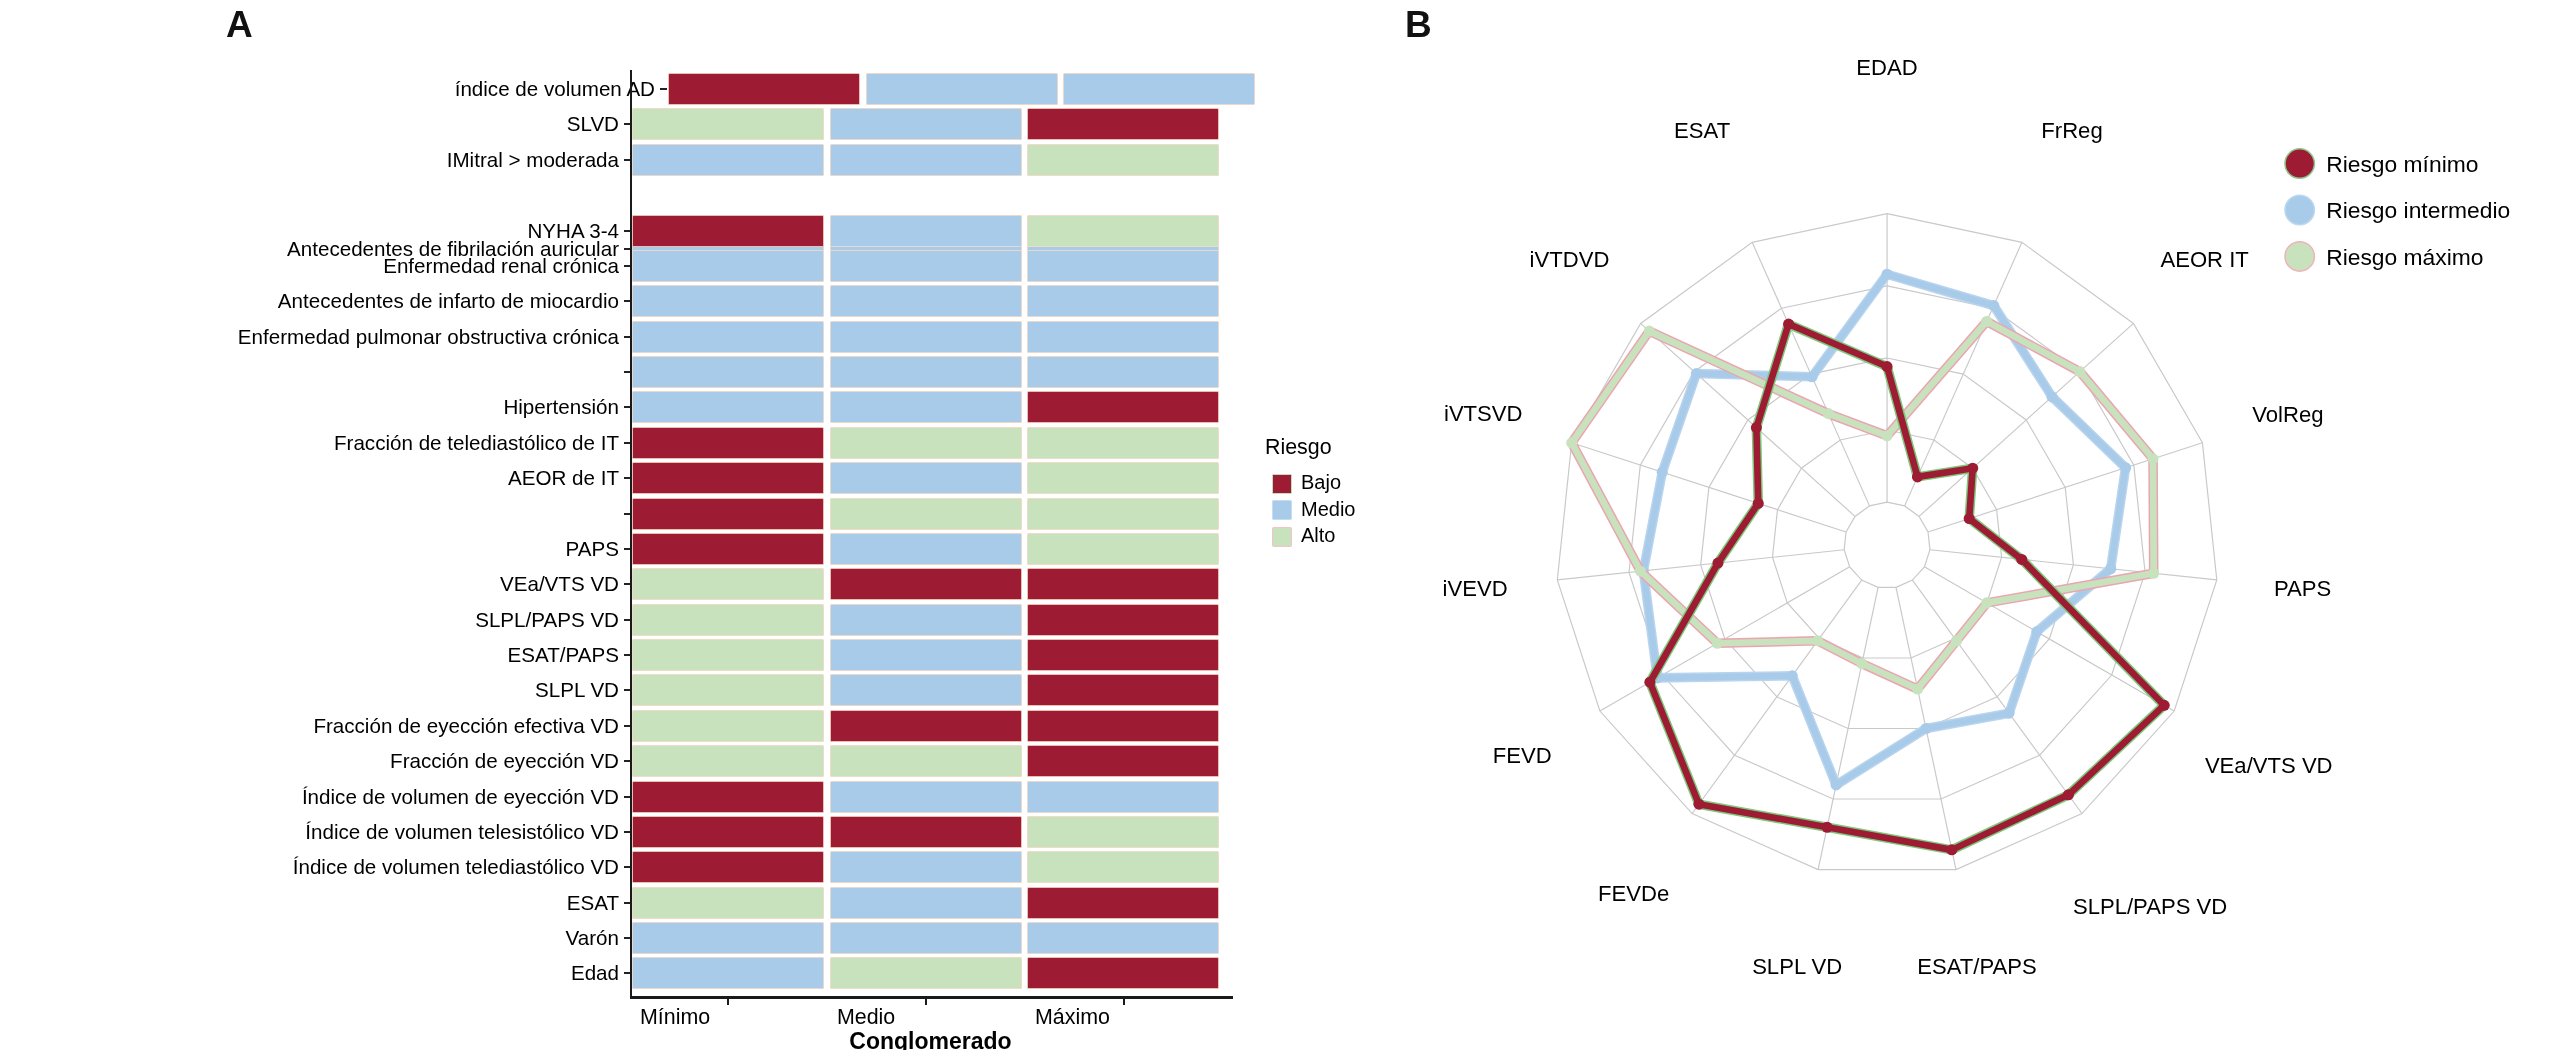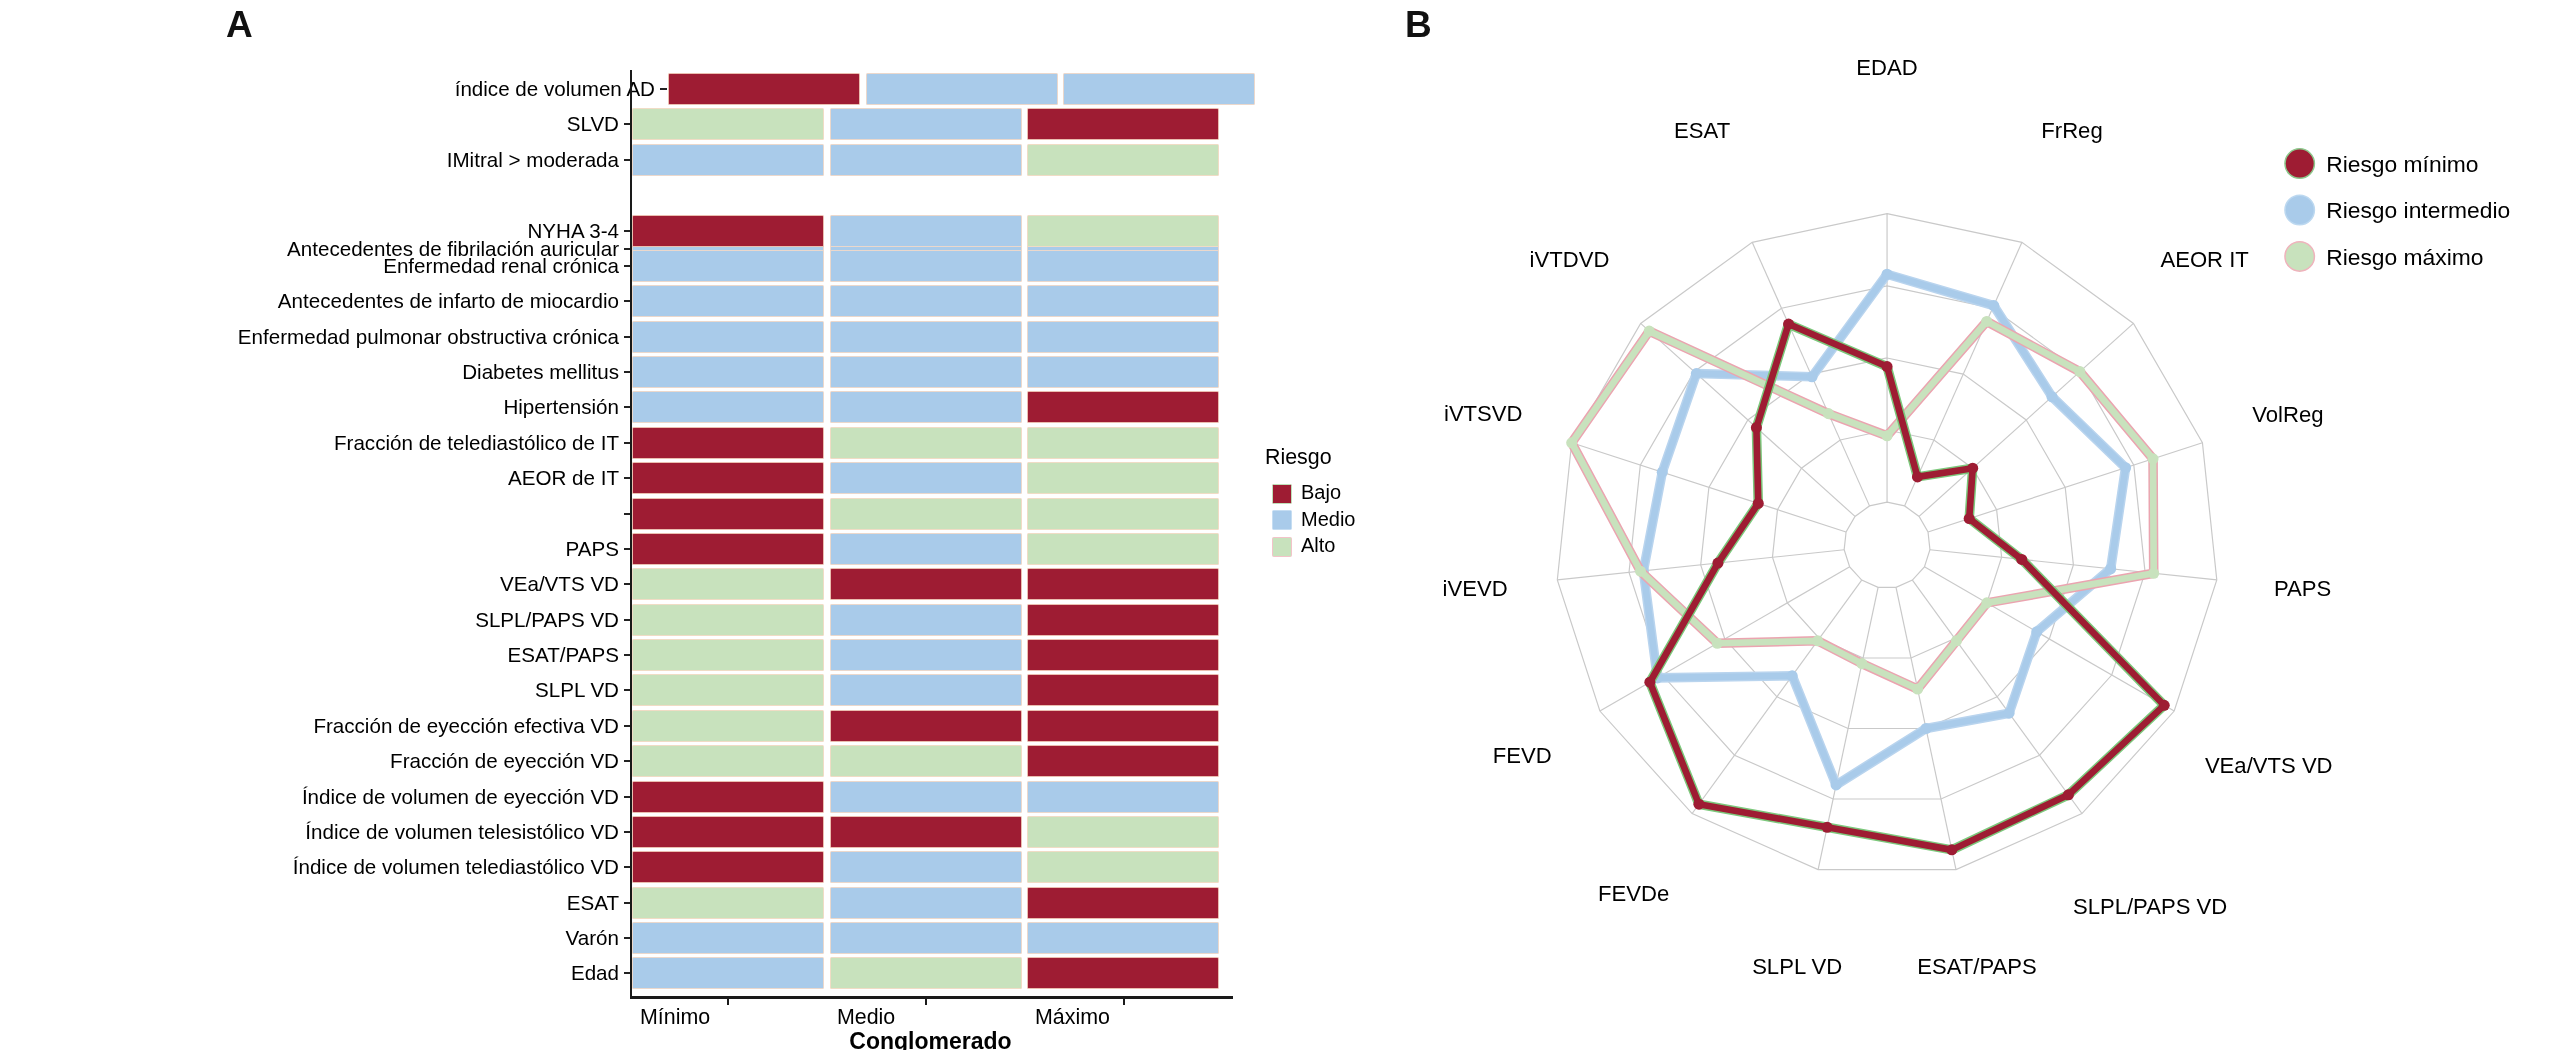--- a/index.html
+++ b/index.html
@@ -14,21 +14,21 @@
             text-align:right;font-size:20.6px;color:#000;white-space:nowrap;}
   .hm-tick{position:absolute;top:17px;width:6.6px;height:1.5px;background:#222;left:624px;}
   .hm-tile{position:absolute;top:1.5px;width:192px;height:32px;border-radius:1.5px;
            border:0.7px solid rgba(247,219,199,0.85);box-sizing:border-box;}
   .axis-line{position:absolute;background:#1a1a1a;}
   .x-tick{position:absolute;width:2.2px;height:7.4px;background:#1a1a1a;top:998px;}
   .x-ticklabel{position:absolute;top:1005px;width:177px;text-align:left;font-size:21.4px;}
   #xAxisTitle{position:absolute;top:1028px;left:630px;width:601px;text-align:center;
               font-size:23px;font-weight:bold;}
   
-  #legendA{position:absolute;left:1265px;top:445px;}
+  #legendA{position:absolute;left:1265px;top:435px;}
   #legendA .lg-title{font-size:21.4px;margin-bottom:10.3px;}
   .lg-item{position:relative;height:26.5px;}
   .lg-swatch{position:absolute;left:7.4px;top:3.7px;width:17.7px;height:17.7px;border-radius:1.5px;}
   .lg-text{position:absolute;left:36px;top:2.2px;font-size:20px;line-height:20.6px;white-space:nowrap;}
   
   #panelB{position:absolute;left:1386px;top:0;width:1190px;height:1050px;}
   #radar{position:absolute;left:0;top:0;}
   text.radar-label{font-size:30px;fill:#000;}
   text.legendB-label{font-size:31px;fill:#000;}
 </style>
@@ -91,21 +91,20 @@
           <div class="hm-tile" title="Antecedentes de infarto de miocardio – Máximo: Medio" style="left: 1027px; width: 192px; background: rgb(169, 203, 234);"></div>
         </div>
         <div class="hm-row" style="top: 248px;">
           <div class="hm-label">Enfermedad pulmonar obstructiva crónica</div>
           <div class="hm-tick"></div>
           <div class="hm-tile" title="Enfermedad pulmonar obstructiva crónica – Mínimo: Medio" style="left: 632px; width: 192px; background: rgb(169, 203, 234);"></div>
           <div class="hm-tile" title="Enfermedad pulmonar obstructiva crónica – Medio: Medio" style="left: 830px; width: 192px; background: rgb(169, 203, 234);"></div>
           <div class="hm-tile" title="Enfermedad pulmonar obstructiva crónica – Máximo: Medio" style="left: 1027px; width: 192px; background: rgb(169, 203, 234);"></div>
         </div>
         <div class="hm-row" style="top: 283px;">
-          <div class="hm-label">Diabetes mellitus</div>
           <div class="hm-tick"></div>
           <div class="hm-tile" title="Diabetes mellitus – Mínimo: Medio" style="left: 632px; width: 192px; background: rgb(169, 203, 234);"></div>
           <div class="hm-tile" title="Diabetes mellitus – Medio: Medio" style="left: 830px; width: 192px; background: rgb(169, 203, 234);"></div>
           <div class="hm-tile" title="Diabetes mellitus – Máximo: Medio" style="left: 1027px; width: 192px; background: rgb(169, 203, 234);"></div>
         </div>
         <div class="hm-row" style="top: 318px;">
           <div class="hm-label">Hipertensión</div>
           <div class="hm-tick"></div>
           <div class="hm-tile" title="Hipertensión – Mínimo: Medio" style="left: 632px; width: 192px; background: rgb(169, 203, 234);"></div>
           <div class="hm-tile" title="Hipertensión – Medio: Medio" style="left: 830px; width: 192px; background: rgb(169, 203, 234);"></div>

